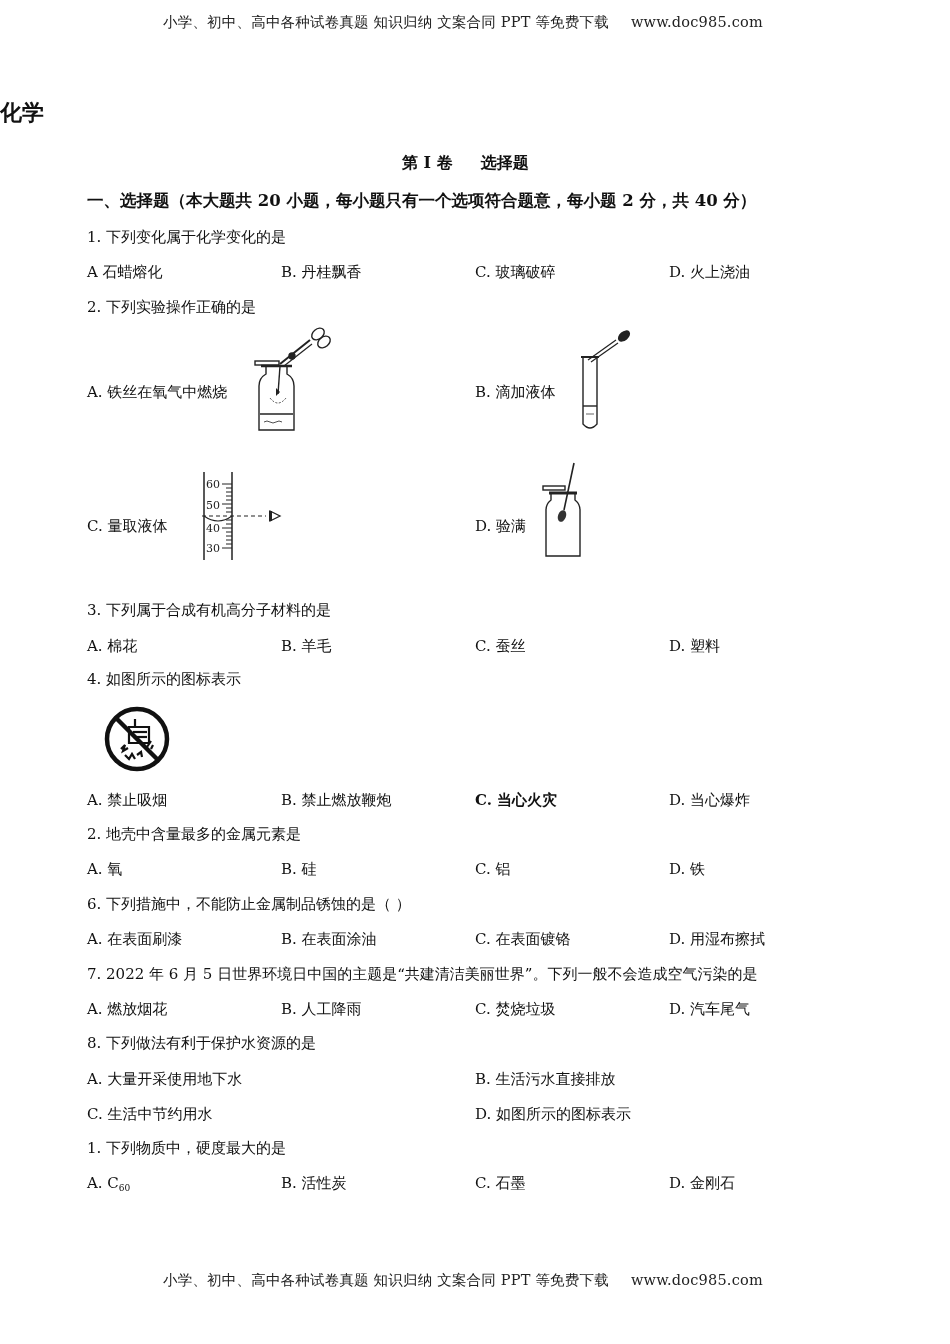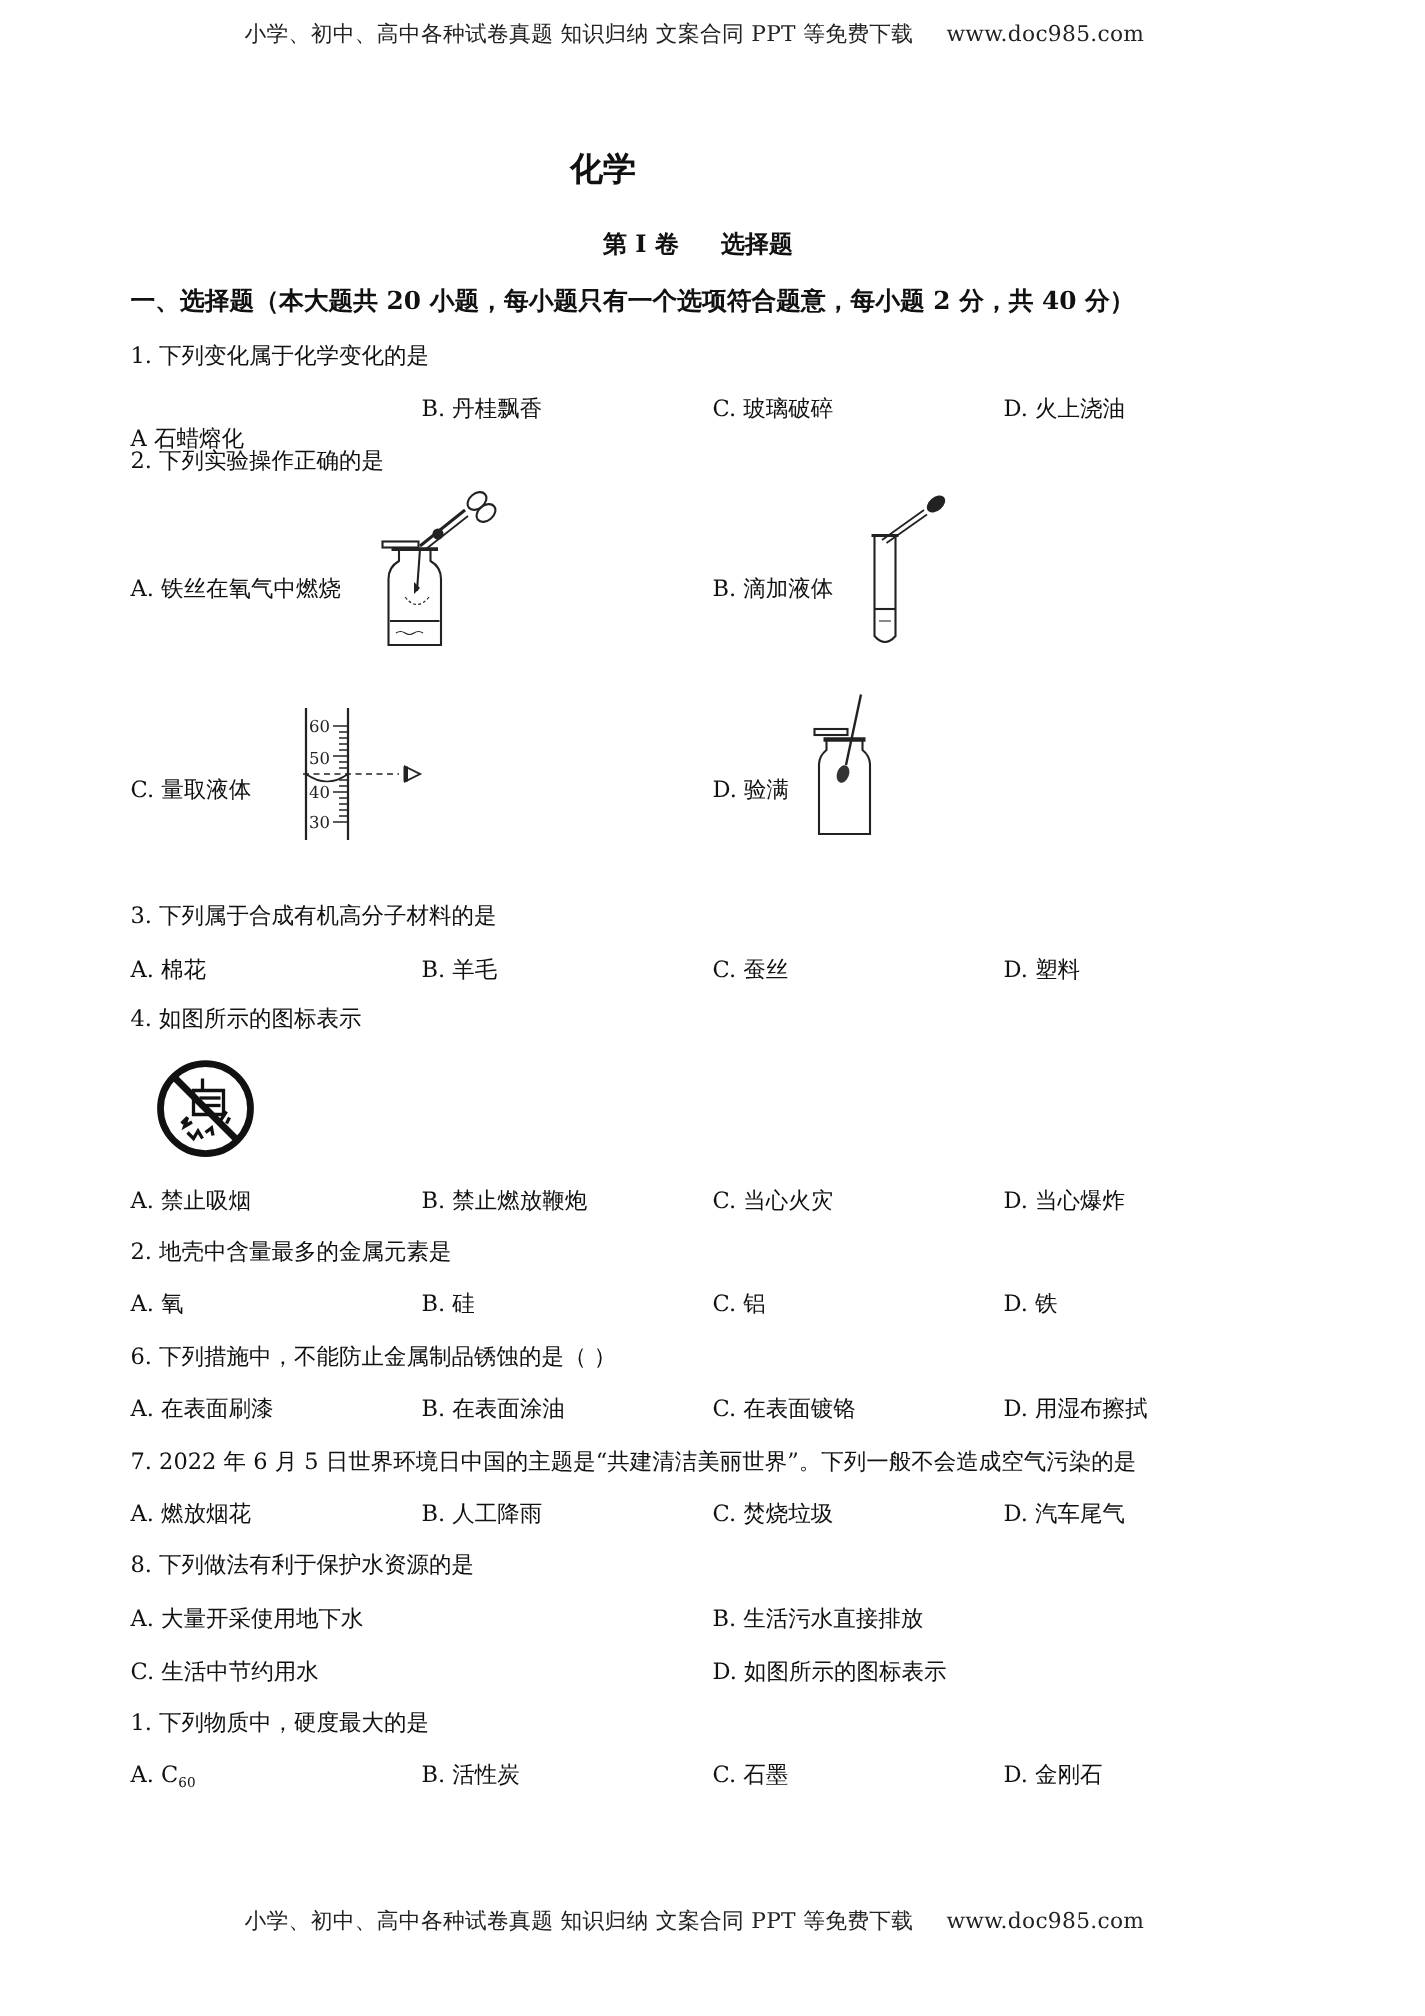--- a/index.html
+++ b/index.html
@@ -1,21 +1,21 @@
 <!DOCTYPE html>
 <html><head>
 <meta charset="utf-8">
 <style>
   html, body { margin:0; padding:0; background:#ffffff; }
   body { width:950px; height:1344px; position:relative; overflow:hidden;
          font-family:"DejaVu Serif","Liberation Serif",serif; color:#111; }
   .abs { position:absolute; white-space:nowrap; }
   .banner { font-size:14.5px; color:#222; letter-spacing:0.2px; }
   .banner .url { margin-left:22px; }
-  .title { font-size:22px; font-weight:bold; left:0; width:804px; text-align:center; }
+  .title { font-size:22px; font-weight:bold; left:0; width:804px; }
   .subtitle { font-size:16px; font-weight:bold; }
   .subtitle .gap { display:inline-block; width:28px; }
   .section { font-size:16.5px; font-weight:bold; left:87px; }
   .q { font-size:15px; left:87px; }
   .opt { font-size:15px; }
   .sub { font-size:9px; vertical-align:-3px; }
   svg { position:absolute; overflow:visible; }
 </style>
 </head>
 <body>
@@ -26,21 +26,21 @@
 
 <div class="abs title" style="top:98px;">化学</div>
 
 <div class="abs subtitle" style="left:402px; top:153px;">
   <span>第 I 卷</span><span class="gap"></span><span>选择题</span>
 </div>
 
 <div class="abs section" style="top:190px;">一、选择题（本大题共 20 小题，每小题只有一个选项符合题意，每小题 2 分，共 40 分）</div>
 
 <div class="abs q" style="top:228px;">1. 下列变化属于化学变化的是</div>
-<div class="abs opt" style="left:87px; top:263px;margin-top:20px;">A  石蜡熔化</div>
+<div class="abs opt" style="left:87px; top:263px;">A  石蜡熔化</div>
 <div class="abs opt" style="left:281px; top:263px;">B. 丹桂飘香</div>
 <div class="abs opt" style="left:475px; top:263px;">C. 玻璃破碎</div>
 <div class="abs opt" style="left:669px; top:263px;">D. 火上浇油</div>
 
 <div class="abs q" style="top:298px;">2. 下列实验操作正确的是</div>
 <div class="abs opt" style="left:87px; top:383px;">A.  铁丝在氧气中燃烧</div>
 <div class="abs opt" style="left:475px; top:383px;">B.  滴加液体</div>
 <div class="abs opt" style="left:87px; top:517px;">C.  量取液体</div>
 <div class="abs opt" style="left:475px; top:517px;">D.  验满</div>
 
@@ -133,21 +133,21 @@
     <path d="M32 14 L32 22 M26 22 L46 22 L46 38 L26 38 Z"></path>
     <line x1="30" y1="27" x2="44" y2="27"></line>
     <line x1="30" y1="32" x2="44" y2="32"></line>
     <path d="M18 44 l4 -4 l-2 6 l5 -3 M22 50 l4 4 l3 -5 l3 5 M34 50 l4 -3 l1 5 M44 42 l4 -6 M48 44 l2 -4"></path>
   </g>
   <line x1="13" y1="13" x2="55" y2="55" stroke="#111" stroke-width="4.5"></line>
 </svg>
 
 <div class="abs opt" style="left:87px; top:791px;">A.  禁止吸烟</div>
 <div class="abs opt" style="left:281px; top:791px;">B.  禁止燃放鞭炮</div>
-<div class="abs opt" style="left:475px; top:791px;">C.  当心火灾</div>
+<div class="abs opt" style="left:475px; top:791px;font-weight:bold;">C.  当心火灾</div>
 <div class="abs opt" style="left:669px; top:791px;">D.  当心爆炸</div>
 
 <div class="abs q" style="top:825px;">2. 地壳中含量最多的金属元素是</div>
 <div class="abs opt" style="left:87px; top:860px;">A.  氧</div>
 <div class="abs opt" style="left:281px; top:860px;">B.  硅</div>
 <div class="abs opt" style="left:475px; top:860px;">C.  铝</div>
 <div class="abs opt" style="left:669px; top:860px;">D.  铁</div>
 
 <div class="abs q" style="top:895px;">6. 下列措施中，不能防止金属制品锈蚀的是（      ）</div>
 <div class="abs opt" style="left:87px; top:930px;">A. 在表面刷漆</div>

